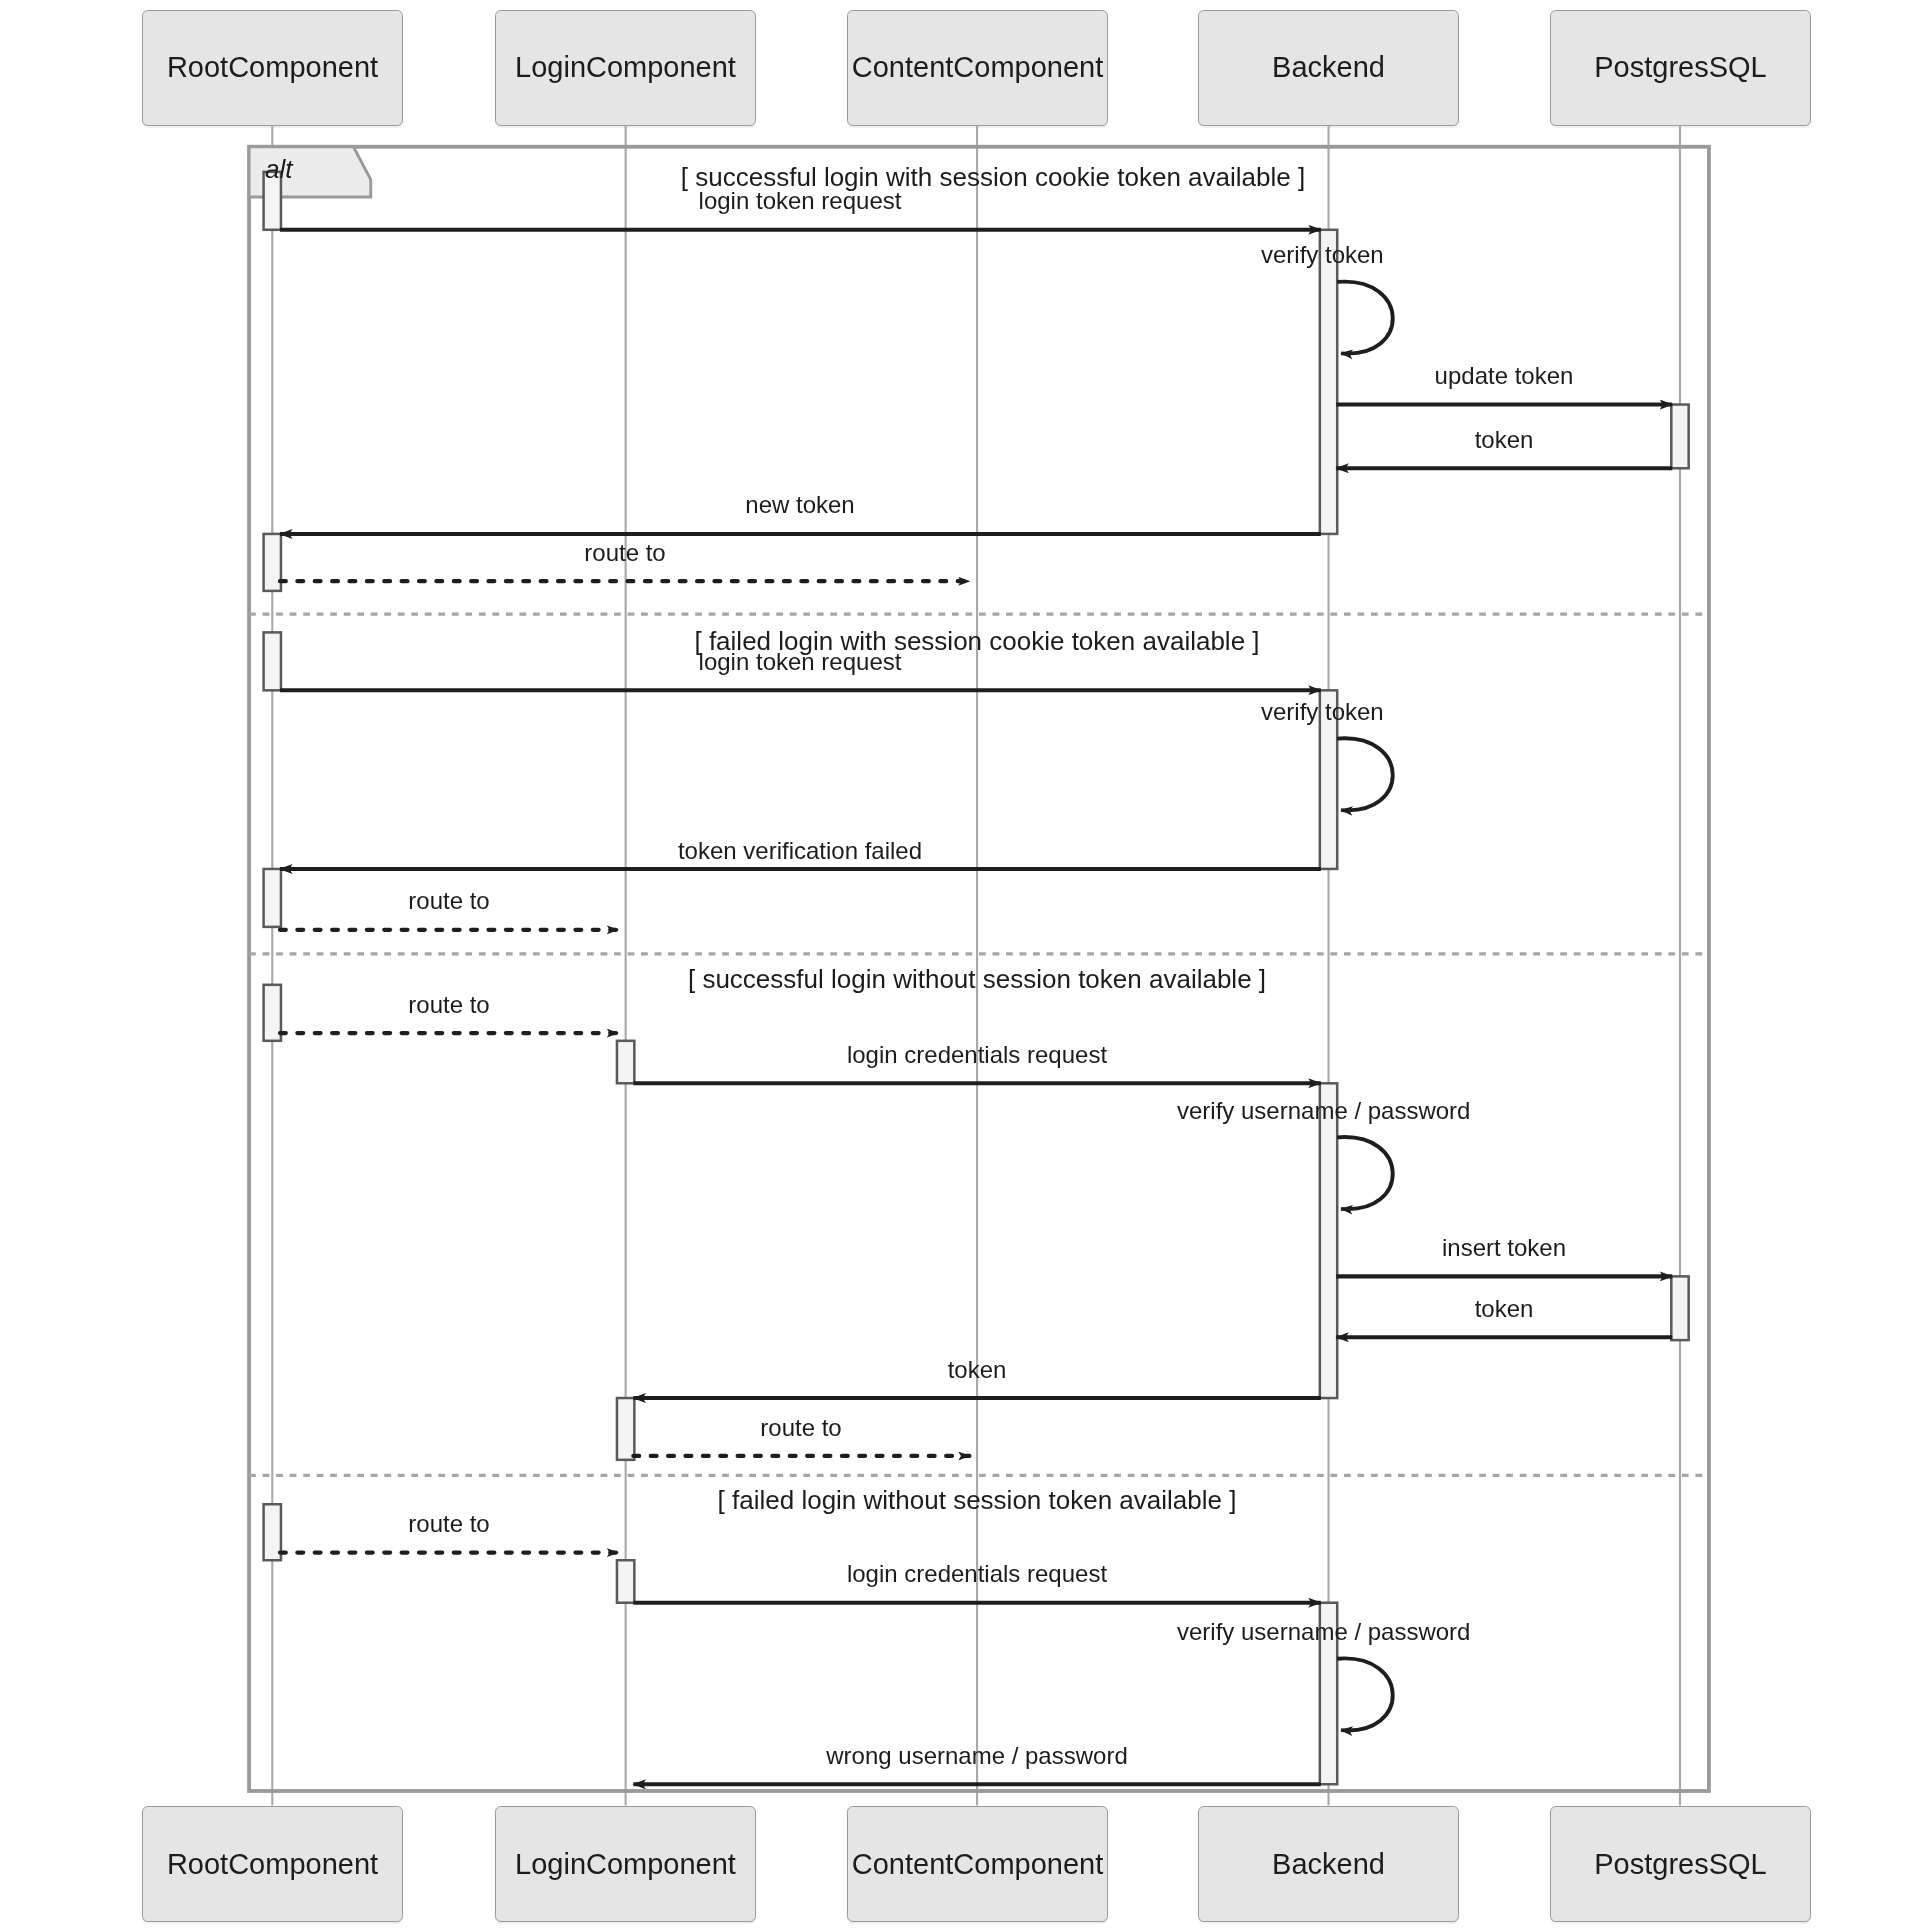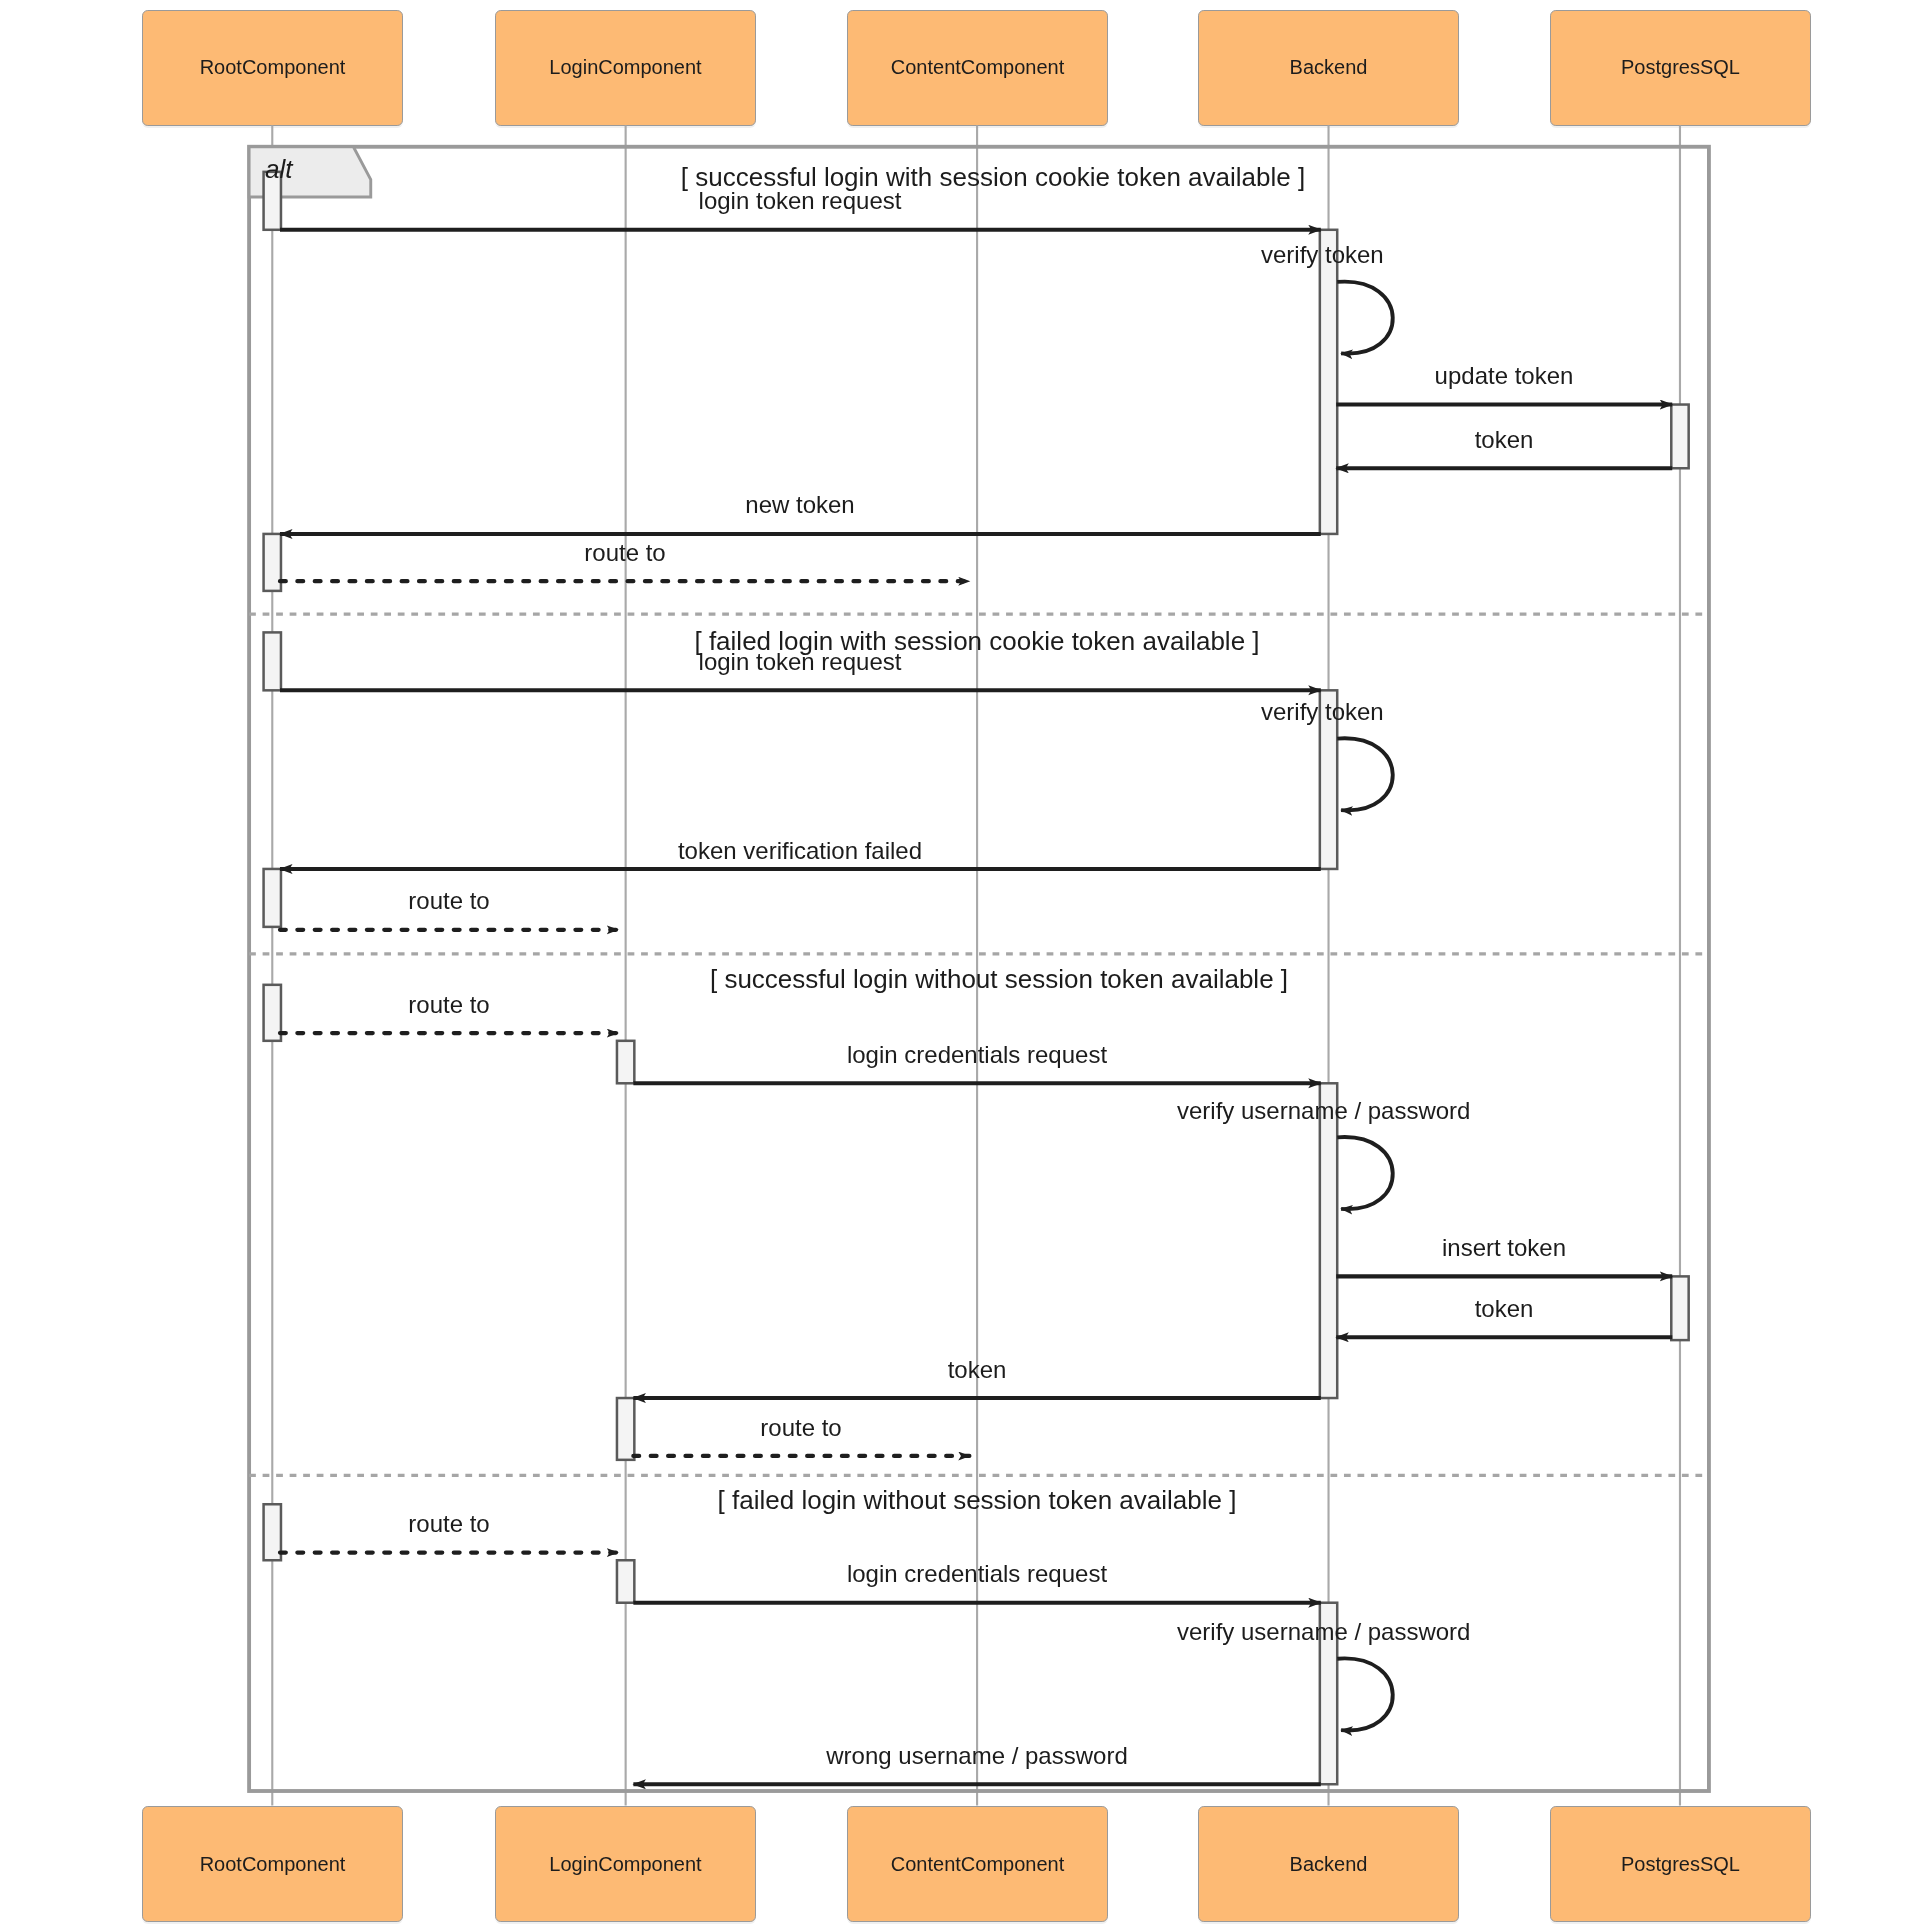--- a/index.html
+++ b/index.html
@@ -6,26 +6,26 @@
   body{
     width:1931px;height:1931px;
     font-family:"Liberation Sans","DejaVu Sans",sans-serif;
     color:#1e1e1e;
     overflow:hidden;
   }
   #diagram{position:relative;width:1931px;height:1931px;}
   svg#layer{position:absolute;left:0;top:0;width:1931px;height:1931px;}
   .part-box{
     position:absolute;
-    background:#fdba74;
+    background:#e5e5e5;
     border:1px solid #9a9a9a;
     border-radius:5.8px;
     box-shadow:0 1.9px 0 rgba(0,0,0,0.06);
     display:flex;align-items:center;justify-content:center;
-    font-size:20px;
+    font-size:29px;
     color:#1c1c1c;
     box-sizing:border-box;
   }
   .msg-label{
     position:absolute;
     font-size:24px;
     color:#1c1c1c;
     white-space:nowrap;
     transform:translateX(-50%);
     pointer-events:none;
@@ -129,21 +129,21 @@
         <line x1="290" y1="1608" x2="640" y2="1608" stroke="#1e1e1e" stroke-width="4.4" marker-end="url(#ah-dot)" stroke-dasharray="6 12" stroke-linecap="round"></line>
         <line x1="656" y1="1660" x2="1368" y2="1660" stroke="#1e1e1e" stroke-width="4.2" marker-end="url(#ah-solid)"></line>
         <path d="M 1385 1718 C 1461 1712 1461 1798 1389 1792" fill="none" stroke="#1e1e1e" stroke-width="4" marker-end="url(#ah-self)"></path>
         <line x1="1368" y1="1848" x2="656" y2="1848" stroke="#1e1e1e" stroke-width="4.2" marker-end="url(#ah-solid)"></line>
       </g>
   </svg>
 
   <div id="labels">
       <div class="frag-label" style="left: 977px; top: 162px; margin-left: 16px;">[ successful login with session cookie token available ]</div>
       <div class="frag-label" style="left: 977px; top: 626px;">[ failed login with session cookie token available ]</div>
-      <div class="frag-label" style="left: 999px; top: 964px;">[ successful login without session token available ]</div>
+      <div class="frag-label" style="left: 977px; top: 964px;">[ successful login without session token available ]</div>
       <div class="frag-label" style="left: 977px; top: 1485px;">[ failed login without session token available ]</div>
       <div class="msg-label" style="left: 800px; top: 187px;">login token request</div>
       <div class="msg-label" style="left: 1332px; top: 241px; transform: none; margin-left: -71px;">verify token</div>
       <div class="msg-label" style="left: 1504px; top: 362px;">update token</div>
       <div class="msg-label" style="left: 1504px; top: 426px;">token</div>
       <div class="msg-label" style="left: 800px; top: 491px; text-align: right;">new token</div>
       <div class="msg-label" style="left: 625px; top: 539px;">route to</div>
       <div class="msg-label" style="left: 800px; top: 648px;">login token request</div>
       <div class="msg-label" style="left: 1332px; top: 698px; transform: none; margin-left: -71px;">verify token</div>
       <div class="msg-label" style="left: 800px; top: 826px; margin-top: 11px;">token verification failed</div>

